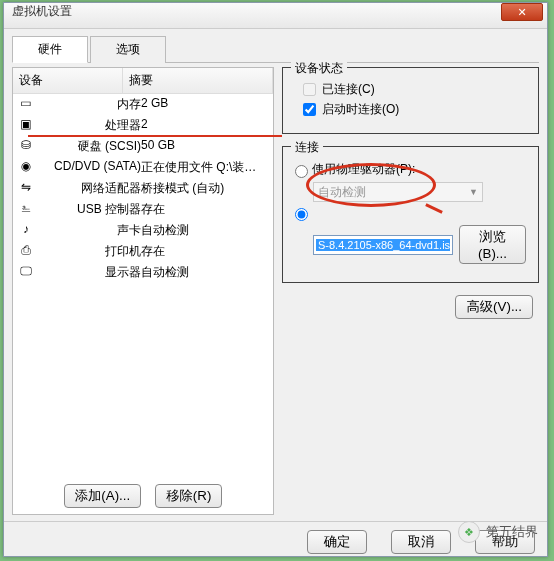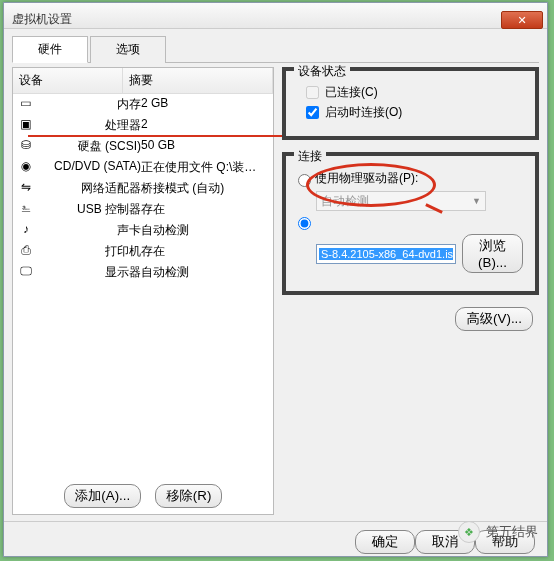--- a/index.html
+++ b/index.html
@@ -1,50 +1,50 @@
 <!DOCTYPE html>
 <html><head>
 <meta charset="utf-8">
 <style>
 * { box-sizing: border-box; margin: 0; padding: 0; }
 body { font-family: "Microsoft YaHei", Tahoma, sans-serif; font-size: 12px; background: #7fbf7f; width: 554px; height: 561px; position: relative; }
 .window { position: absolute; top: 2px; left: 3px; width: 545px; height: 555px; background: #f0f0f0; border: 1px solid #8899aa; box-shadow: 0 0 4px rgba(0,0,0,0.3); }
-.titlebar { height: 26px; background: linear-gradient(#fafafa, #e8e8e8); border-bottom: 1px solid #ccc; display: flex; padding: 8px 4px 0 8px; }
+.titlebar { height: 26px; background: linear-gradient(#fafafa, #e8e8e8); border-bottom: 1px solid #ccc; display: flex; padding: 0 4px 0 8px; }
 .titlebar .title { flex: 1; font-size: 12px; color: #333; }
 .close-btn { width: 42px; height: 18px; background: linear-gradient(#e07050, #c23b1a); border: 1px solid #a03010; border-radius: 2px; color: #fff; display: flex; align-items: center; justify-content: center; font-size: 11px; cursor: pointer; }
 .tabs-row { padding: 6px 8px 0 8px; }
 .tabs { display: flex; border-bottom: 1px solid #bbb; }
 .tab { padding: 4px 25px; border: 1px solid #bbb; border-bottom: none; background: #f0f0f0; margin-right: 2px; cursor: pointer; position: relative; top: 1px; }
 .tab.active { background: #fff; border-bottom: 1px solid #fff; }
 .content { display: flex; padding: 4px 8px 6px 8px; gap: 8px; height: 458px; }
 .left-panel { width: 262px; border: 1px solid #bbb; background: #fff; display: flex; flex-direction: column; }
 .list-header { display: flex; border-bottom: 1px solid #ddd; background: linear-gradient(#fafafa,#ececec); }
 .list-header .col { padding: 4px 6px; border-right: 1px solid #ddd; }
 .col-dev { width: 110px; }
 .col-sum { flex: 1; }
 .list-body { flex: 1; overflow: hidden; }
 .list-row { display: flex; padding: 2px 6px; cursor: pointer; }
 .list-row .icon { width: 14px; height: 14px; margin-right: 4px; display: inline-flex; align-items: center; justify-content: center; }
 .list-row .dev { width: 104px; white-space: nowrap; overflow: hidden; text-align: right; }
 .list-row .sum { flex: 1; white-space: nowrap; overflow: hidden; text-overflow: ellipsis; }
 .right-panel { flex: 1; }
-.group { border: 4px solid #404040; padding: 10px 12px 12px 12px; margin-bottom: 12px; position: relative; }
+.group { border: 1px solid #404040; padding: 10px 12px 12px 12px; margin-bottom: 12px; position: relative; }
 .group-title { position: absolute; top: -8px; left: 8px; background: #f0f0f0; padding: 0 4px; }
 .chk-row { display: flex; align-items: center; margin: 3px 0 3px 8px; gap: 4px; }
 .chk-row input { margin-right: 2px; }
 .radio-row { display: flex; align-items: flex-end; margin: 4px 0; gap: 4px; }
 .sub { margin-left: 18px; margin-top: 3px; margin-bottom: 6px; }
 .sel-disabled { width: 170px; height: 20px; border: 1px solid #ccc; background: #f5f5f5; color: #999; padding: 1px 4px; display: flex; align-items: center; justify-content: space-between; }
 .sel-disabled .arrow { font-size: 9px; color: #888; }
 .iso-row { display: flex; align-items: center; gap: 6px; }
 .iso-input { width: 140px; height: 20px; border: 1px solid #7a9ac0; background: #fff; display: flex; align-items: center; padding: 0 2px; }
 .iso-sel { background: #3399ff; color: #fff; padding: 0 2px; white-space: nowrap; overflow: hidden; font-size: 11px; }
-.btn { padding: 2px 10px; border: 1px solid #888; background: linear-gradient(#fafafa,#e6e6e6); border-radius: 10px; cursor: pointer; min-width: 60px; text-align: center; }
+.btn { padding: 2px 10px; border: 1px solid #888; background: linear-gradient(#fafafa,#e6e6e6); border-radius: 4px; cursor: pointer; min-width: 60px; text-align: center; }
 .adv-row { text-align: right; margin-right: 6px; }
-.button-row { border-top: 1px solid #ccc; padding: 8px 12px; display: flex; justify-content: flex-end; gap: 0; align-items: center; }
+.button-row { border-top: 1px solid #ccc; padding: 8px 12px; display: flex; justify-content: flex-end; gap: 24px; align-items: center; }
 .left-btns { display: flex; justify-content: center; gap: 14px; padding: 6px 0; }
 .red-circle { position: absolute; border: 3px solid #d6321c; border-radius: 50%; pointer-events: none; }
 .red-line { position: absolute; background: #d6321c; height: 2px; pointer-events: none; }
 .wm { position: absolute; right: 16px; bottom: 18px; display: flex; align-items: center; gap: 6px; font-size: 13px; color: #555; pointer-events: none; }
 .wm-circle { width: 22px; height: 22px; border-radius: 50%; background: #eee; border: 1px solid #ccc; display: flex; align-items: center; justify-content: center; font-size: 11px; color: #4caf50; }
 </style>
 </head>
 <body>
 
 <div class="window">

